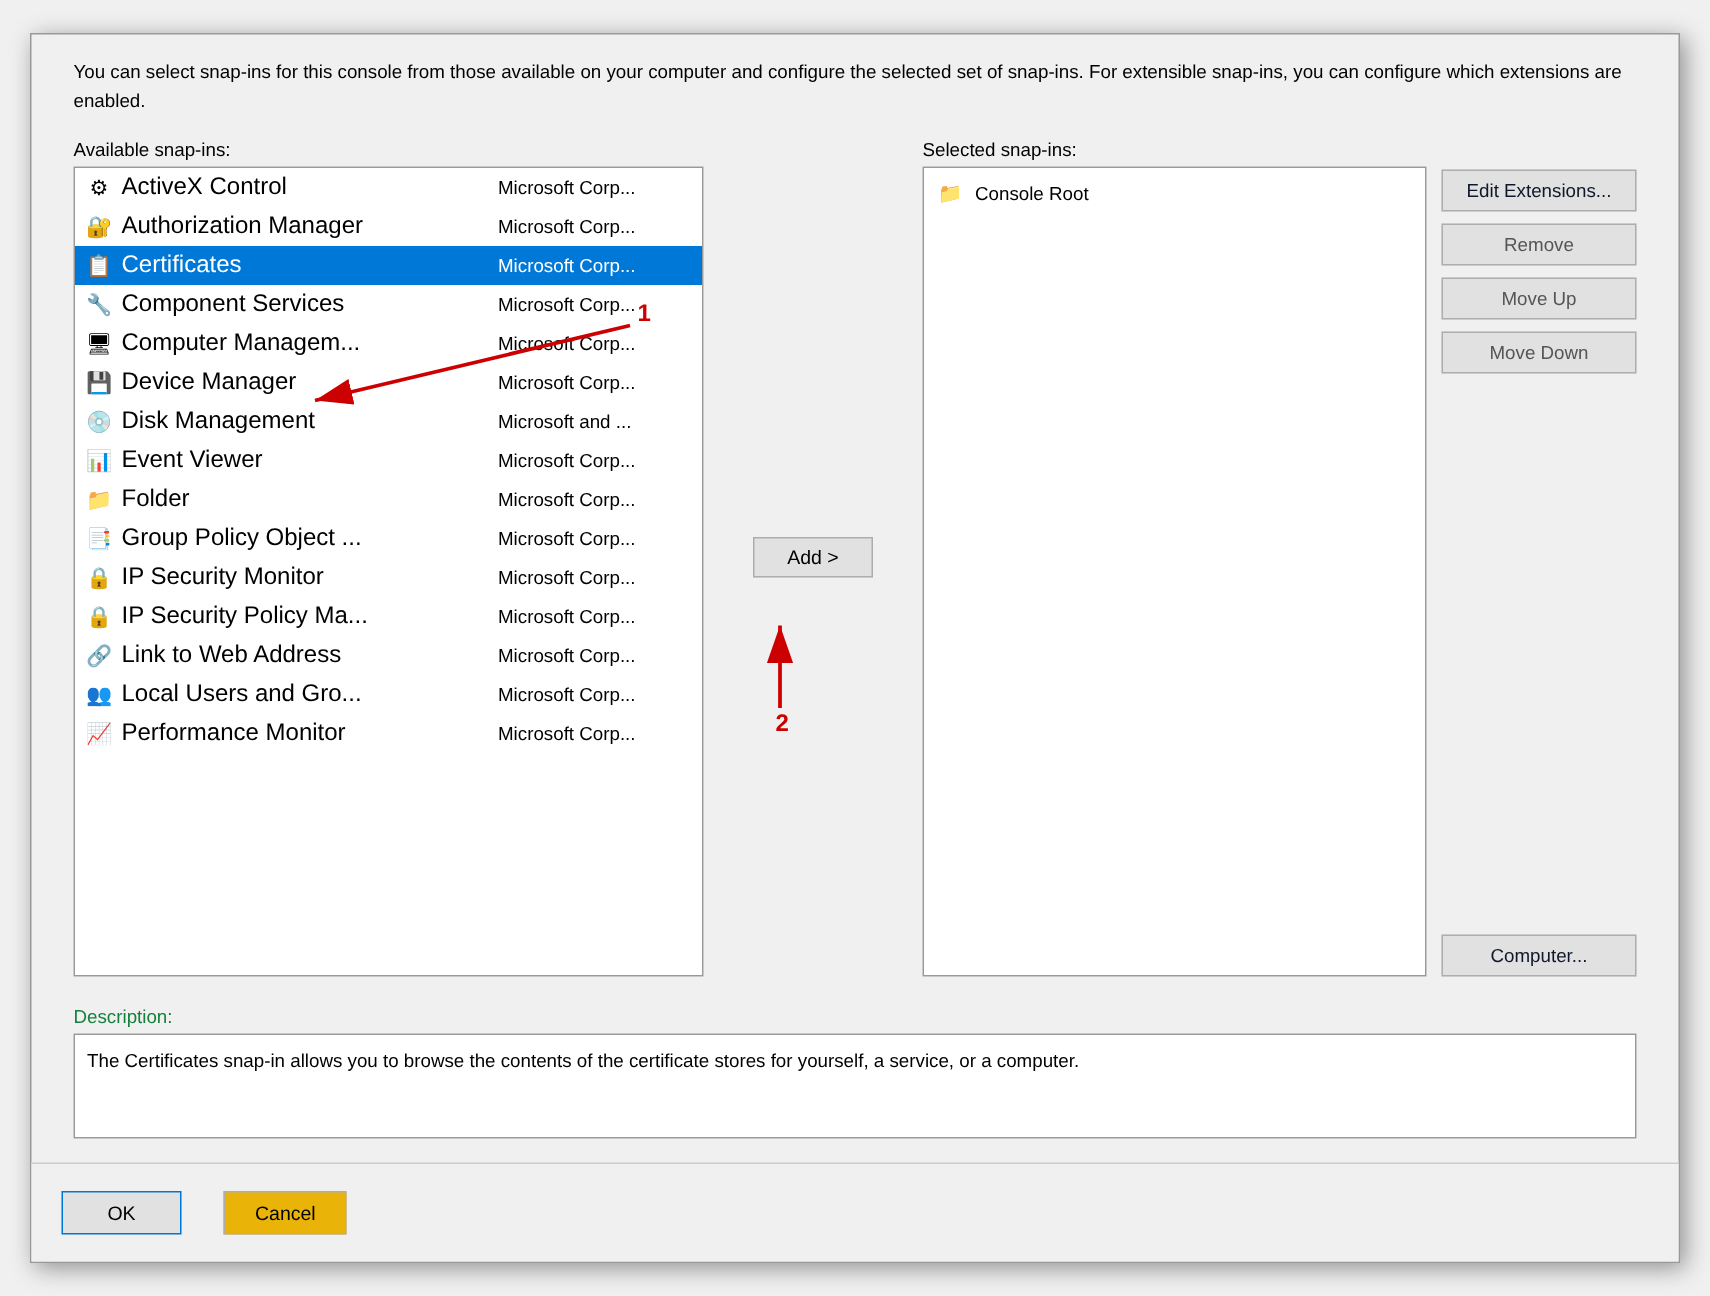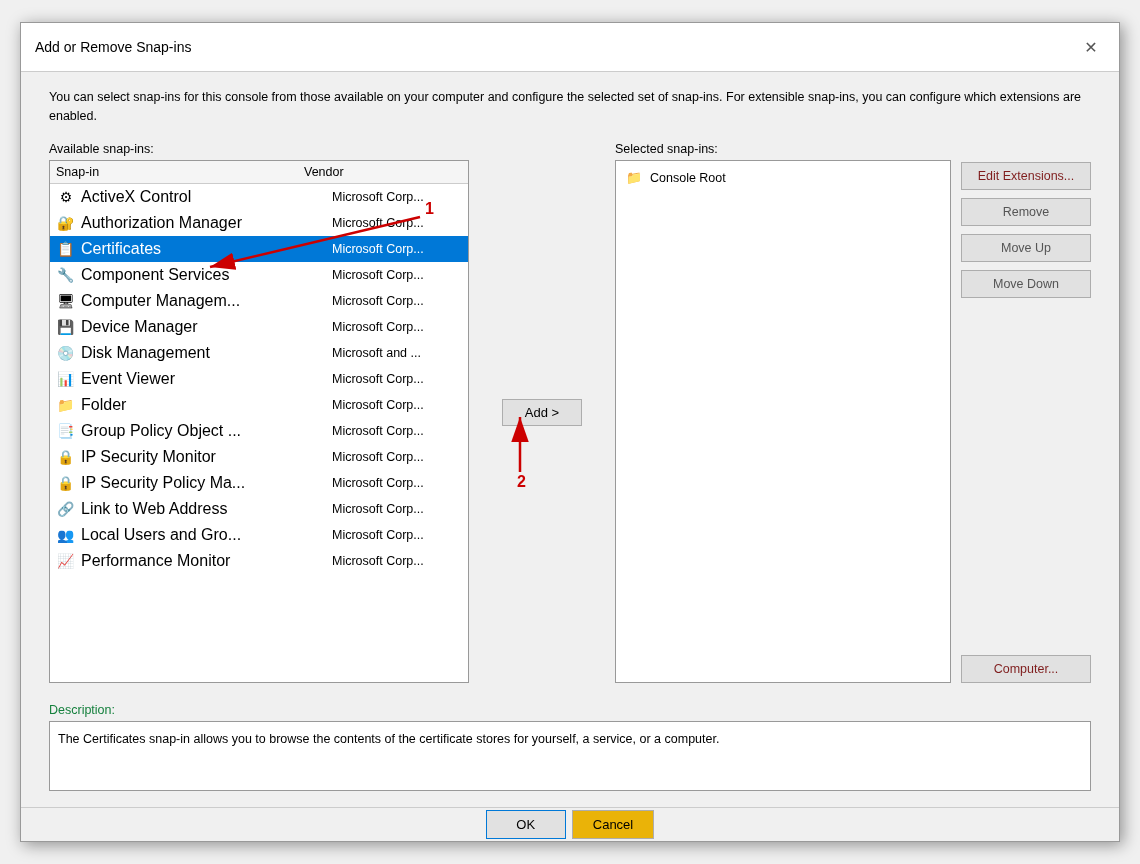--- a/index.html
+++ b/index.html
@@ -181,43 +181,43 @@
     .action-btn {
       padding: 6px 14px;
       background: #e1e1e1;
       border: 1px solid #adadad;
       cursor: pointer;
       font-size: 12.5px;
       min-width: 130px;
       text-align: center;
       color: #555;
     }
-    .action-btn.enabled { color: #7f1d1d; }
+    .action-btn.enabled { color: #0f172a; }
     .description-section {
       margin-top: 8px;
     }
     .description-label {
       font-size: 12.5px;
       margin-bottom: 4px;
       color: #15803d;
     }
     .description-box {
       border: 1px solid #999;
       background: #fff;
       padding: 8px;
       min-height: 70px;
       font-size: 12.5px;
       color: #000;
       line-height: 1.5;
     }
     .dialog-footer {
-      padding: 2px 20px;
-      display: flex;
-      justify-content: center;
-      gap: 6px;
+      padding: 18px 20px;
+      display: flex;
+      justify-content: flex-start;
+      gap: 28px;
       border-top: 1px solid #ccc;
       background: #f0f0f0;
     }
     .footer-btn {
       padding: 6px 20px;
       font-size: 13px;
       border: 1px solid #adadad;
       cursor: pointer;
       min-width: 80px;
       background: #eab308;
@@ -246,38 +246,29 @@
       position: relative;
       width: 1100px;
     }
   </style>
 </head>
 <body>
 
 <div class="dialog-wrapper">
   <div class="dialog">
 
-    <div class="title-bar">
-      <span class="title-bar-text">Add or Remove Snap-ins</span>
-      <button class="close-btn">✕</button>
-    </div>
 
     <div class="dialog-body">
       <p class="description-top">You can select snap-ins for this console from those available on your computer and configure the selected set of snap-ins. For extensible snap-ins, you can configure which extensions are enabled.</p>
 
       <div class="main-content">
 
         <div class="left-panel">
           <div class="panel-label">Available snap-ins:</div>
           <div class="list-container">
-            <div class="list-header">
-              <span class="list-header-snapin">Snap-in</span>
-              <span class="list-header-vendor">Vendor</span>
-              <span class="list-header-scrollspace"></span>
-            </div>
             <div class="list-scroll">
 
             <div class="list-item">
       <span class="list-item-icon">⚙</span>
       <span class="list-item-name">ActiveX Control</span>
       <span class="list-item-vendor">Microsoft Corp...</span>
     </div>
                 <div class="list-item">
       <span class="list-item-icon">🔐</span>
       <span class="list-item-name">Authorization Manager</span>

